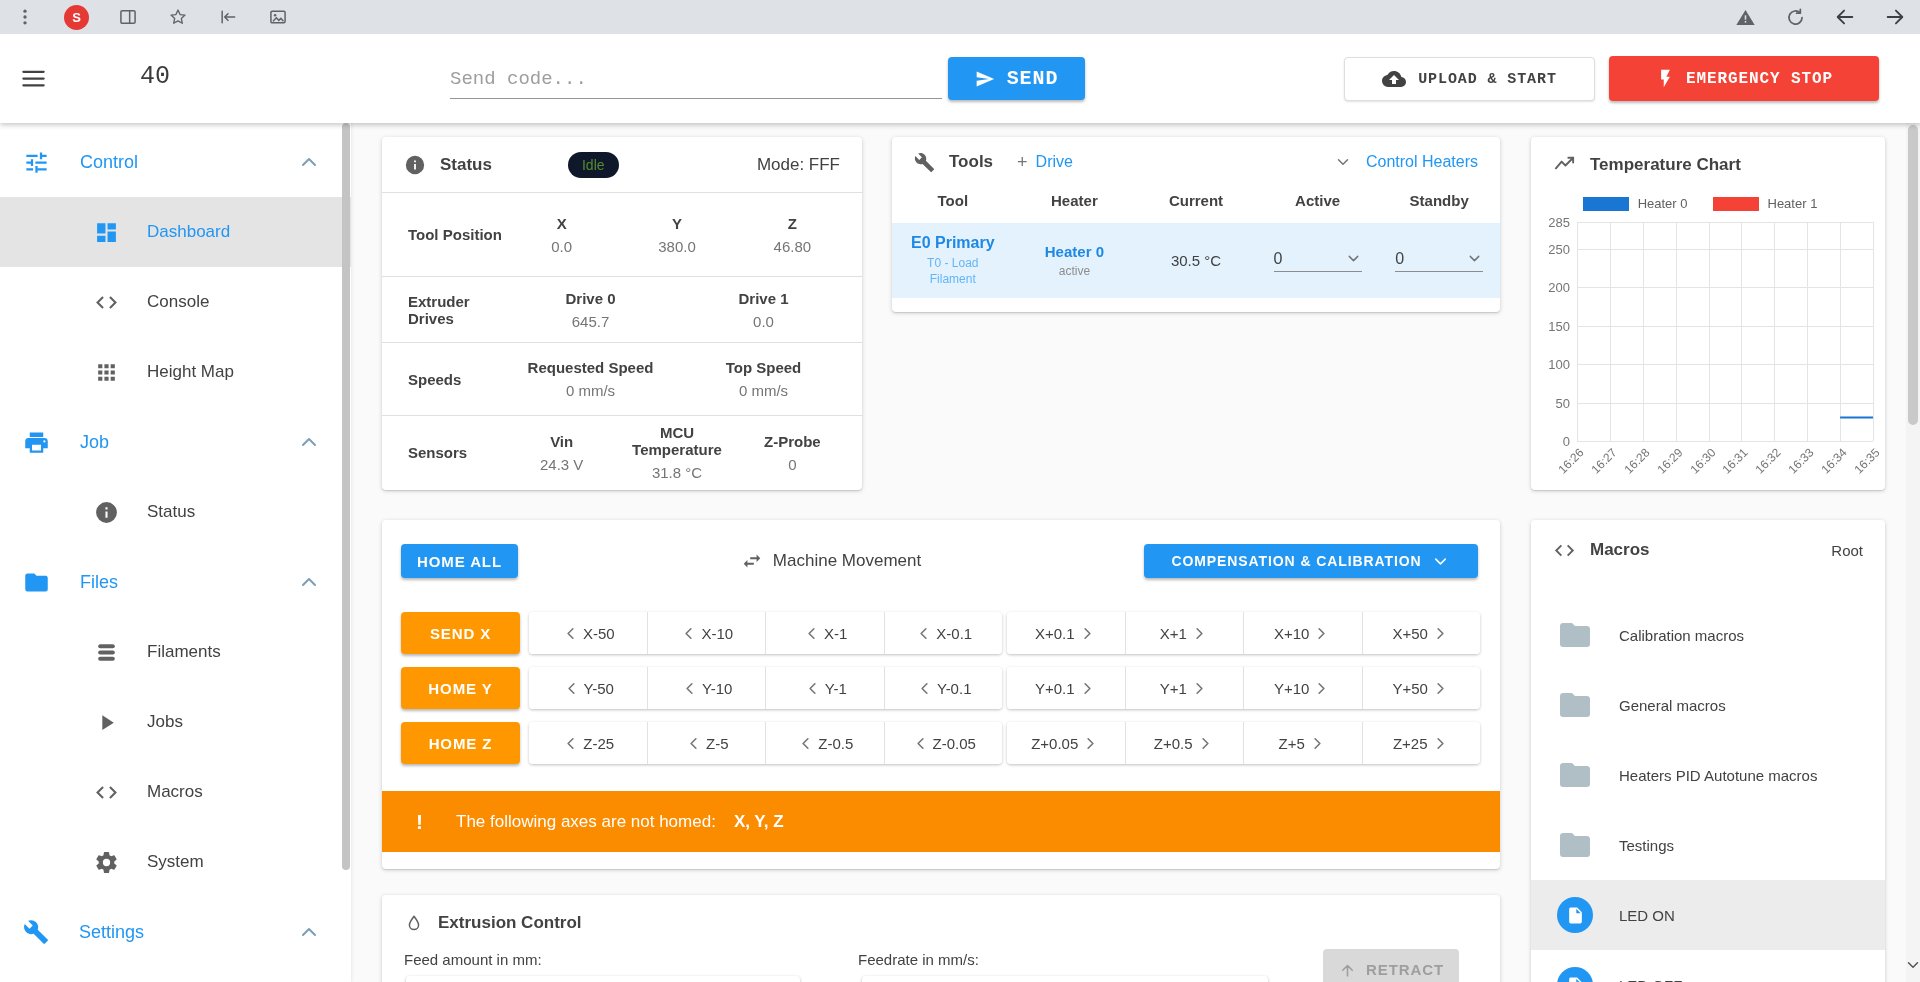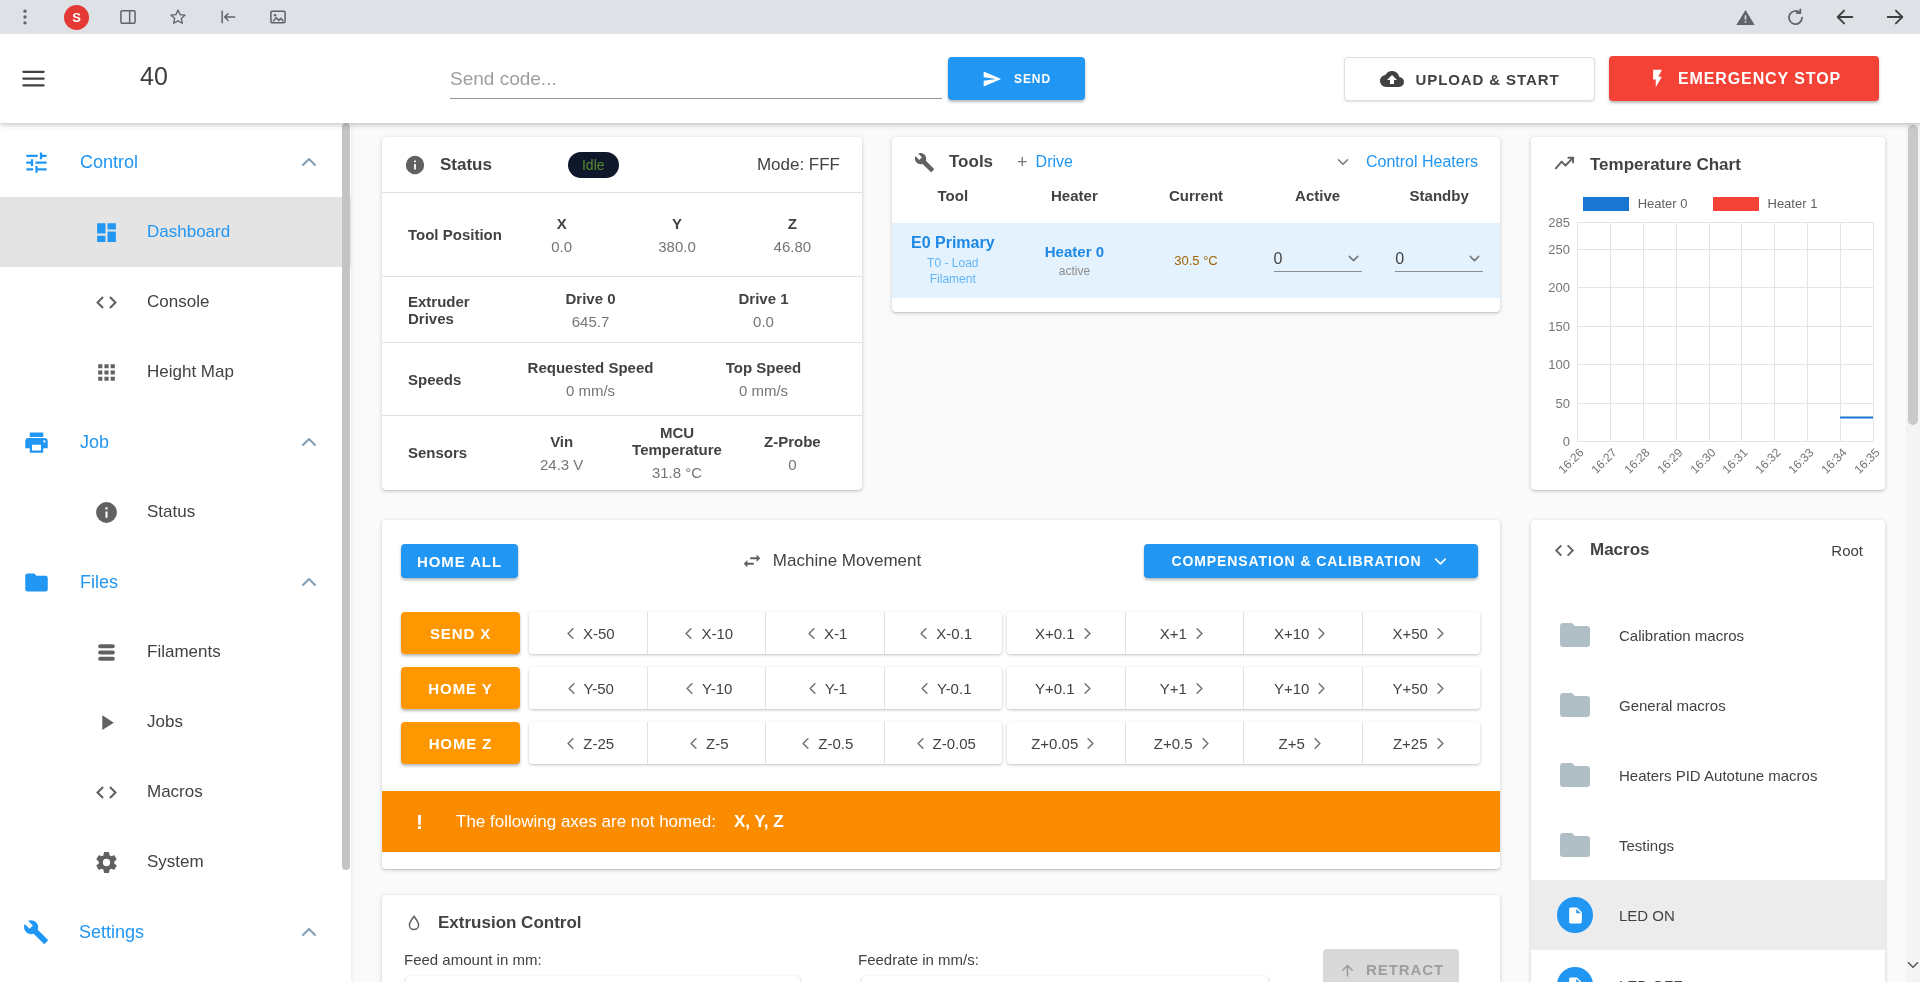--- a/index.html
+++ b/index.html
@@ -10,32 +10,32 @@
   
   .browser-bar { position:absolute; top:0; left:0; right:0; height:34px; background:#dee1e6;
     display:flex; align-items:center; padding:0 14px; gap:28px; color:#5f6368; z-index:40; }
   .bicon { width:22px; height:22px; display:flex; align-items:center; justify-content:center; color:#5f6368; cursor:pointer; }
   .profile-badge { width:25px; height:25px; border-radius:50%; background:#e53935; color:#fff;
     font-size:13px; font-weight:bold; display:flex; align-items:center; justify-content:center; cursor:pointer; }
   .browser-spacer { flex:1; }
 
   
   .app-header { position:absolute; top:34px; left:0; right:0; height:89px; background:#fff;
-    box-shadow:0 2px 5px rgba(0,0,0,0.22); z-index:30; }
+    box-shadow:0 2px 5px rgba(0,0,0,0.22); z-index:30;font-family:Liberation Mono, monospace; }
   .hamburger { position:absolute; left:20px; top:31px; cursor:pointer; color:#424242; }
   .machine-name { position:absolute; left:140px; top:28px; font-size:25px; color:#3c3c3c; }
   .code-input { position:absolute; left:450px; top:25px; width:492px; height:40px; border:none;
     border-bottom:1px solid #949494; outline:none; font-size:19px; color:#424242; background:transparent;
     font-family:inherit; }
   .code-input::placeholder { color:#9e9e9e; }
   .btn { display:inline-flex; align-items:center; justify-content:center; border:none; border-radius:4px;
     font-family:inherit; font-weight:bold; letter-spacing:0.9px; cursor:pointer;
     box-shadow:0 2px 3px rgba(0,0,0,0.28); }
   .send-btn { position:absolute; left:948px; top:23px; width:137px; height:43px; background:#2196f3;
-    color:#fff; font-size:12px; gap:12px; }
+    color:#fff; font-size:20px; gap:12px; }
   .upload-btn { position:absolute; left:1344px; top:23px; width:251px; height:44px; background:#fff;
     color:#424242; font-size:15px; gap:12px; border:1px solid #dedede; box-shadow:0 1px 2px rgba(0,0,0,0.12); }
   .estop-btn { position:absolute; left:1609px; top:22px; width:270px; height:45px; background:#f44336;
     color:#fff; font-size:16px; gap:10px; }
 
   
   .sidebar { position:absolute; top:123px; left:0; width:351px; bottom:0; background:#fff; z-index:10;
     box-shadow:1px 0 3px rgba(0,0,0,0.07); padding-top:4px; }
   .nav-row { height:70px; display:flex; align-items:center; cursor:pointer; }
   .nav-row.section { padding-left:23px; color:#2196f3; }
@@ -70,30 +70,30 @@
   .scols { flex:1; display:flex; padding-right:12px; }
   .scol { flex:1; text-align:center; display:flex; flex-direction:column; justify-content:center; gap:6px; }
   .cap { font-size:15px; font-weight:bold; color:#424242; }
   .val { font-size:15px; color:#757575; }
   .srow.tp { height:84px; } .srow.ed { height:66px; } .srow.sp { height:73px; } .srow.sn { height:74px; }
 
   
   .tools-panel { left:541px; top:14px; width:608px; height:175px; }
   .tools-panel .panel-header { height:50px; }
   .plus-sign { color:#757575; font-size:18px; margin-left:10px; margin-right:-6px; }
-  .tools-cols { display:flex; height:26px; align-items:flex-start; }
+  .tools-cols { display:flex; height:26px; align-items:center; }
   .tcolh { flex:1; text-align:center; font-weight:bold; font-size:15px; color:#424242; }
   .tool-row { display:flex; background:#e3f2fd; margin-top:10px; height:75px; align-items:center; cursor:pointer; }
   .tcell { flex:1; text-align:center; display:flex; flex-direction:column; align-items:center;
     justify-content:center; gap:4px; }
   .tool-name { color:#1e88e5; font-weight:bold; font-size:16px; }
   .tool-sub { color:#64b5f6; font-size:12px; max-width:90px; line-height:1.3; }
   .heater-name { color:#1e88e5; font-weight:bold; font-size:15px; }
   .heater-state { color:#8d8d8d; font-size:12px; }
-  .tcur { color:#a16207; font-size:13px; }
+  .tcur { color:#404040; font-size:15px; }
   .tselect { width:88px; display:flex; align-items:center; justify-content:space-between;
     border-bottom:1px solid #8d8d8d; padding-bottom:3px; color:#424242; font-size:16px; cursor:pointer; }
   .tselect .ic { color:#757575; }
 
   
   .chart-panel { left:1180px; top:14px; width:354px; height:353px; }
   .legend { display:flex; align-items:center; justify-content:center; gap:9px; margin-top:4px; }
   .swatch { width:46px; height:14px; display:inline-block; }
   .llabel { font-size:13px; color:#616161; margin-right:16px; }
   .plot { position:absolute; left:46px; top:85px; width:296px; height:219px; }

